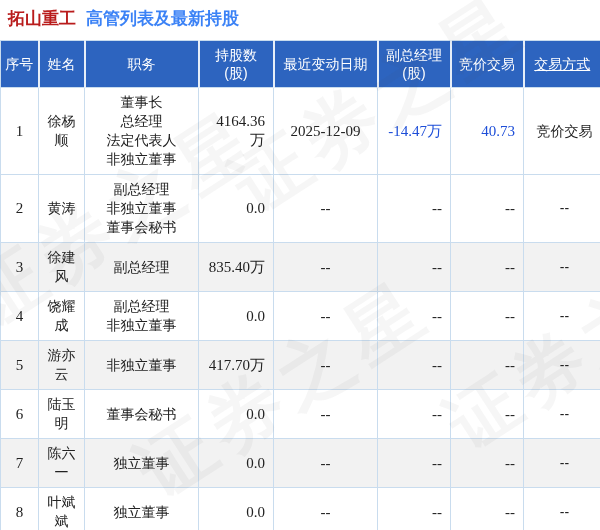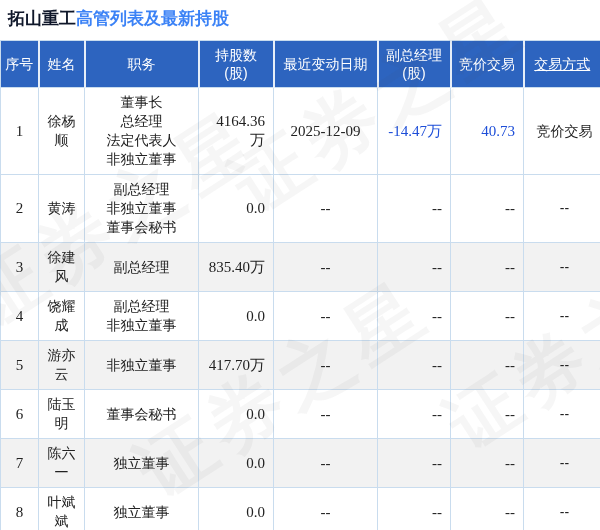--- a/index.html
+++ b/index.html
@@ -9,21 +9,21 @@
     font-family:"Liberation Sans", sans-serif;
     position:relative;
     overflow:hidden;
   }
   .page-title {
     padding:7px 0 0 8px;
     font-size:17px;
     font-weight:bold;
     line-height:24px;
   }
-  .stock-name { color:#0f172a; }
+  .stock-name { color:#b91c1c; margin-right:10px; }
   .title-rest { color:#3b82f6; }
 
   table.holdings {
     border-collapse:collapse;
     table-layout:fixed;
     width:600px;
     margin-top:9px;
     border:1px solid #C9DCEE;
   }
   th {

